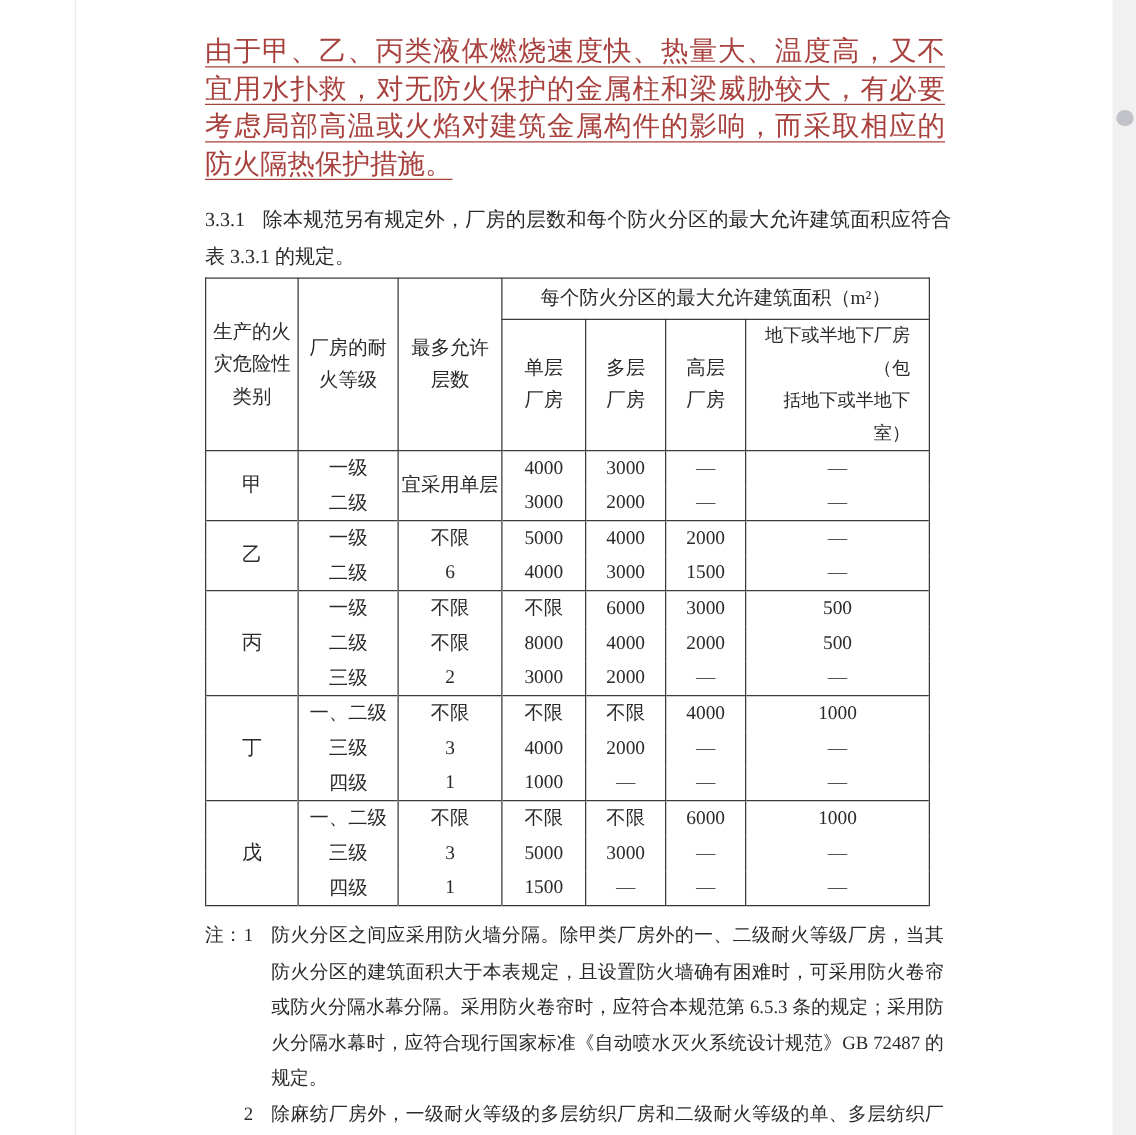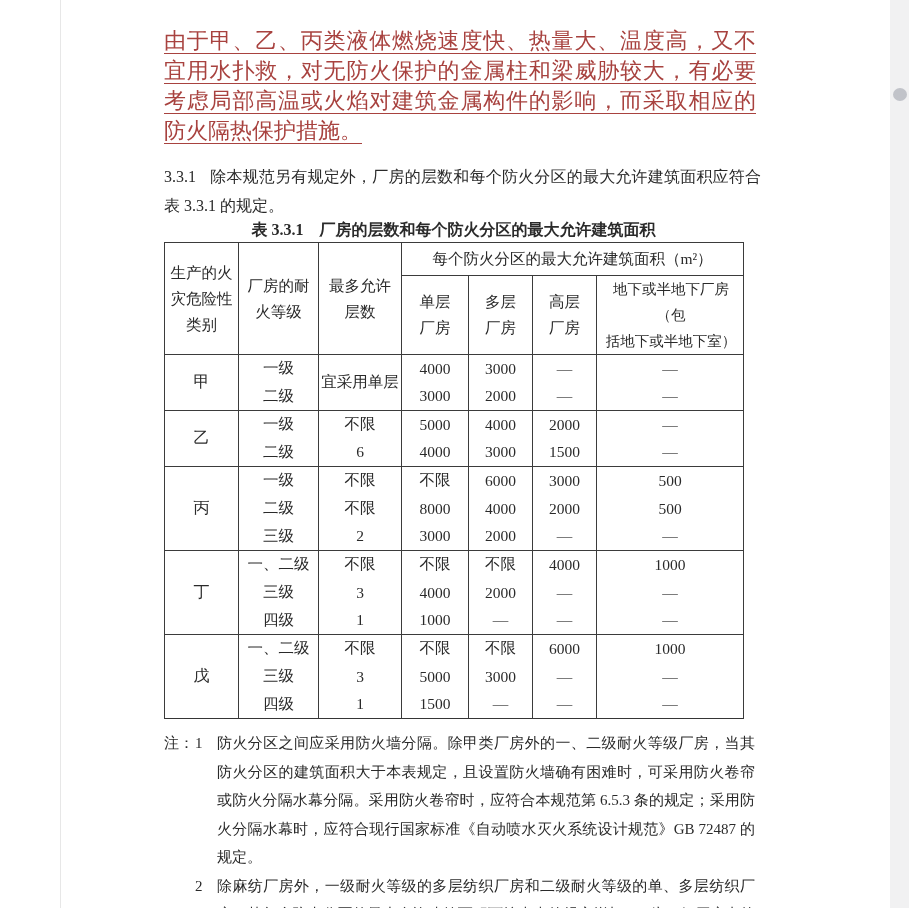--- a/index.html
+++ b/index.html
@@ -61,21 +61,21 @@
     text-align:center;
     vertical-align:middle;
     font-weight:normal;
     font-size:15.5px;
     padding:0;
   }
   thead th { white-space:pre-line; line-height:26px; }
   thead tr.hdr-top { height:33px; }
   thead tr.hdr-sub { height:60px;margin-top:40px; }
   th.underground-hdr {
-    text-align:center; padding-left:4px; padding-right:2px; font-size:14.5px;
+    text-align:right; padding-left:4px; padding-right:15px; font-size:14.5px;
   }
   tbody td { border-top:none; border-bottom:none; }
   tbody tr { height:28px; }
   tbody tr.group-top td { border-top:1px solid #3b3b3b; }
   td.cat { font-size:16px; }
   td.dash { color:#4f4f4f; }
   .notes {
     margin-top:10px;
     font-size:15px; line-height:28.5px;
   }
@@ -88,21 +88,20 @@
 <body>
 
 <div class="page-edge-line"></div>
 
 <div class="content">
 
   <p class="red-annotation">由于甲、乙、丙类液体燃烧速度快、热量大、温度高，又不宜用水扑救，对无防火保护的金属柱和梁威胁较大，有必要考虑局部高温或火焰对建筑金属构件的影响，而采取相应的防火隔热保护措施。</p>
 
   <p class="clause"><span class="clause-number">3.3.1</span><span>除本规范另有规定外，厂房的层数和每个防火分区的最大允许建筑面积应符合表 3.3.1 的规定。</span></p>
 
-  <p class="table-title">表 3.3.1　厂房的层数和每个防火分区的最大允许建筑面积</p>
 
   <table>
     <colgroup>
       <col style="width:74px">
         <col style="width:80px">
         <col style="width:83px">
       <col style="width:67px">
         <col style="width:64px">
         <col style="width:64px">
         <col style="width:147px">

